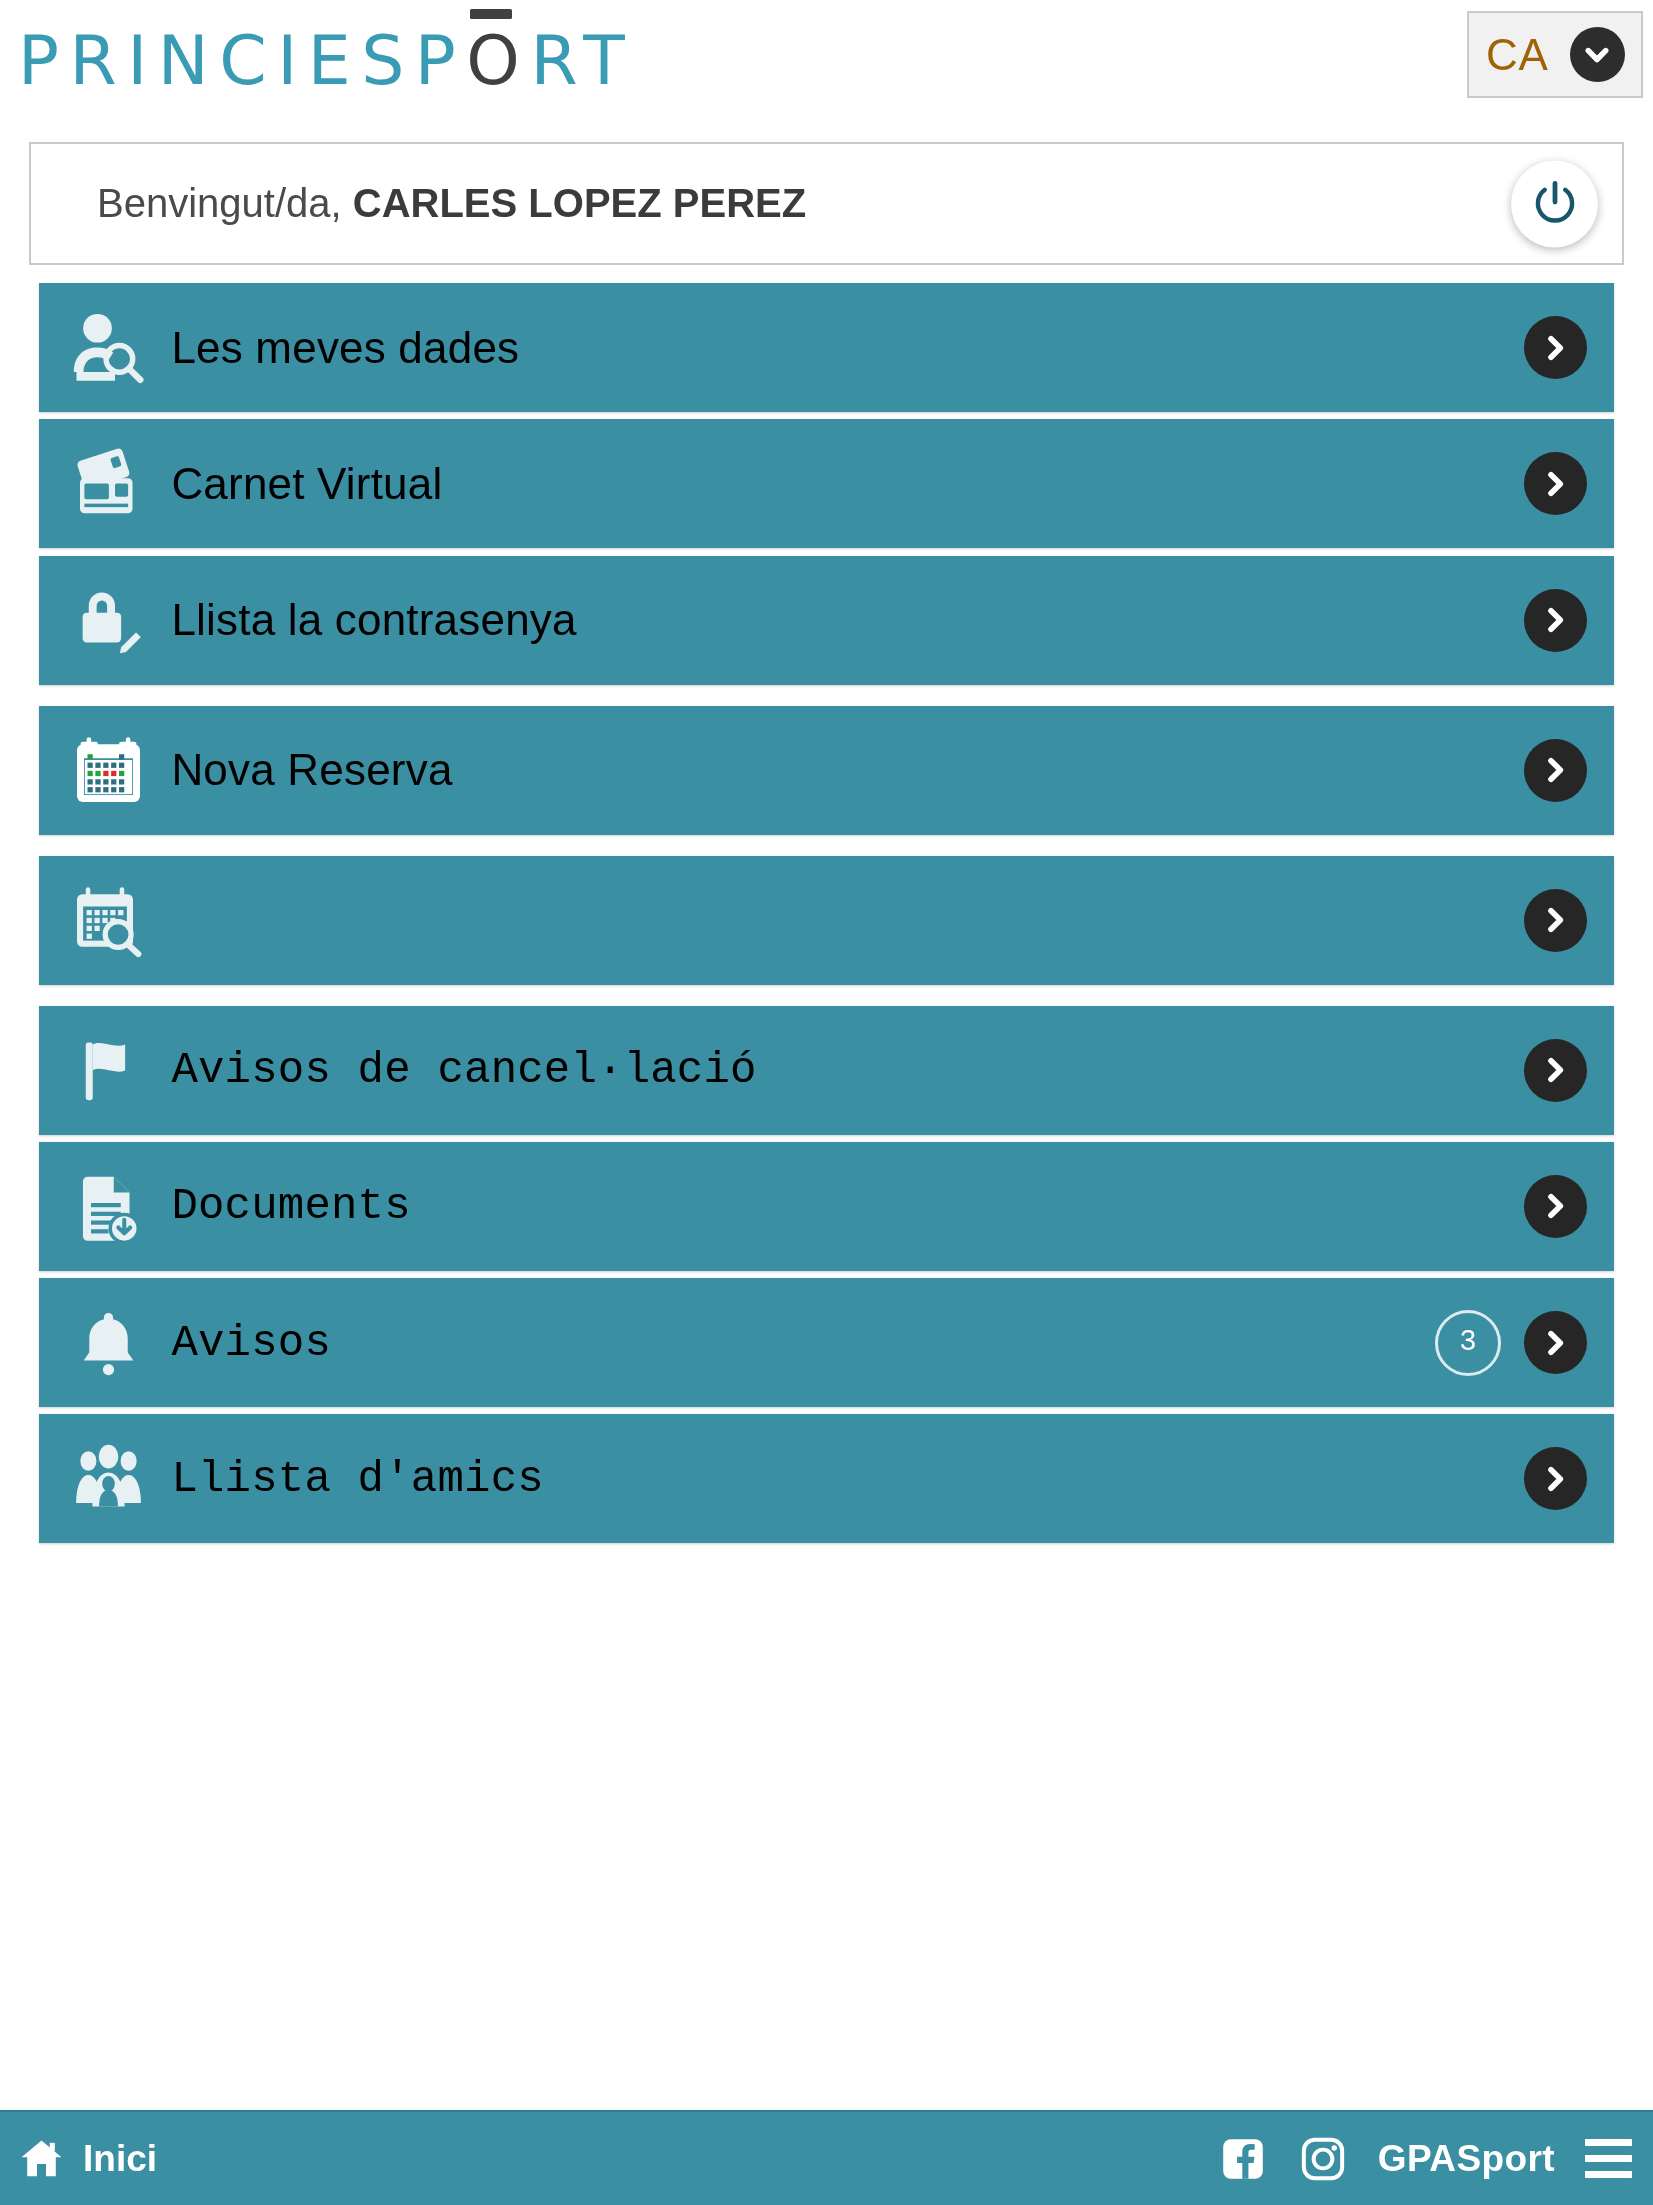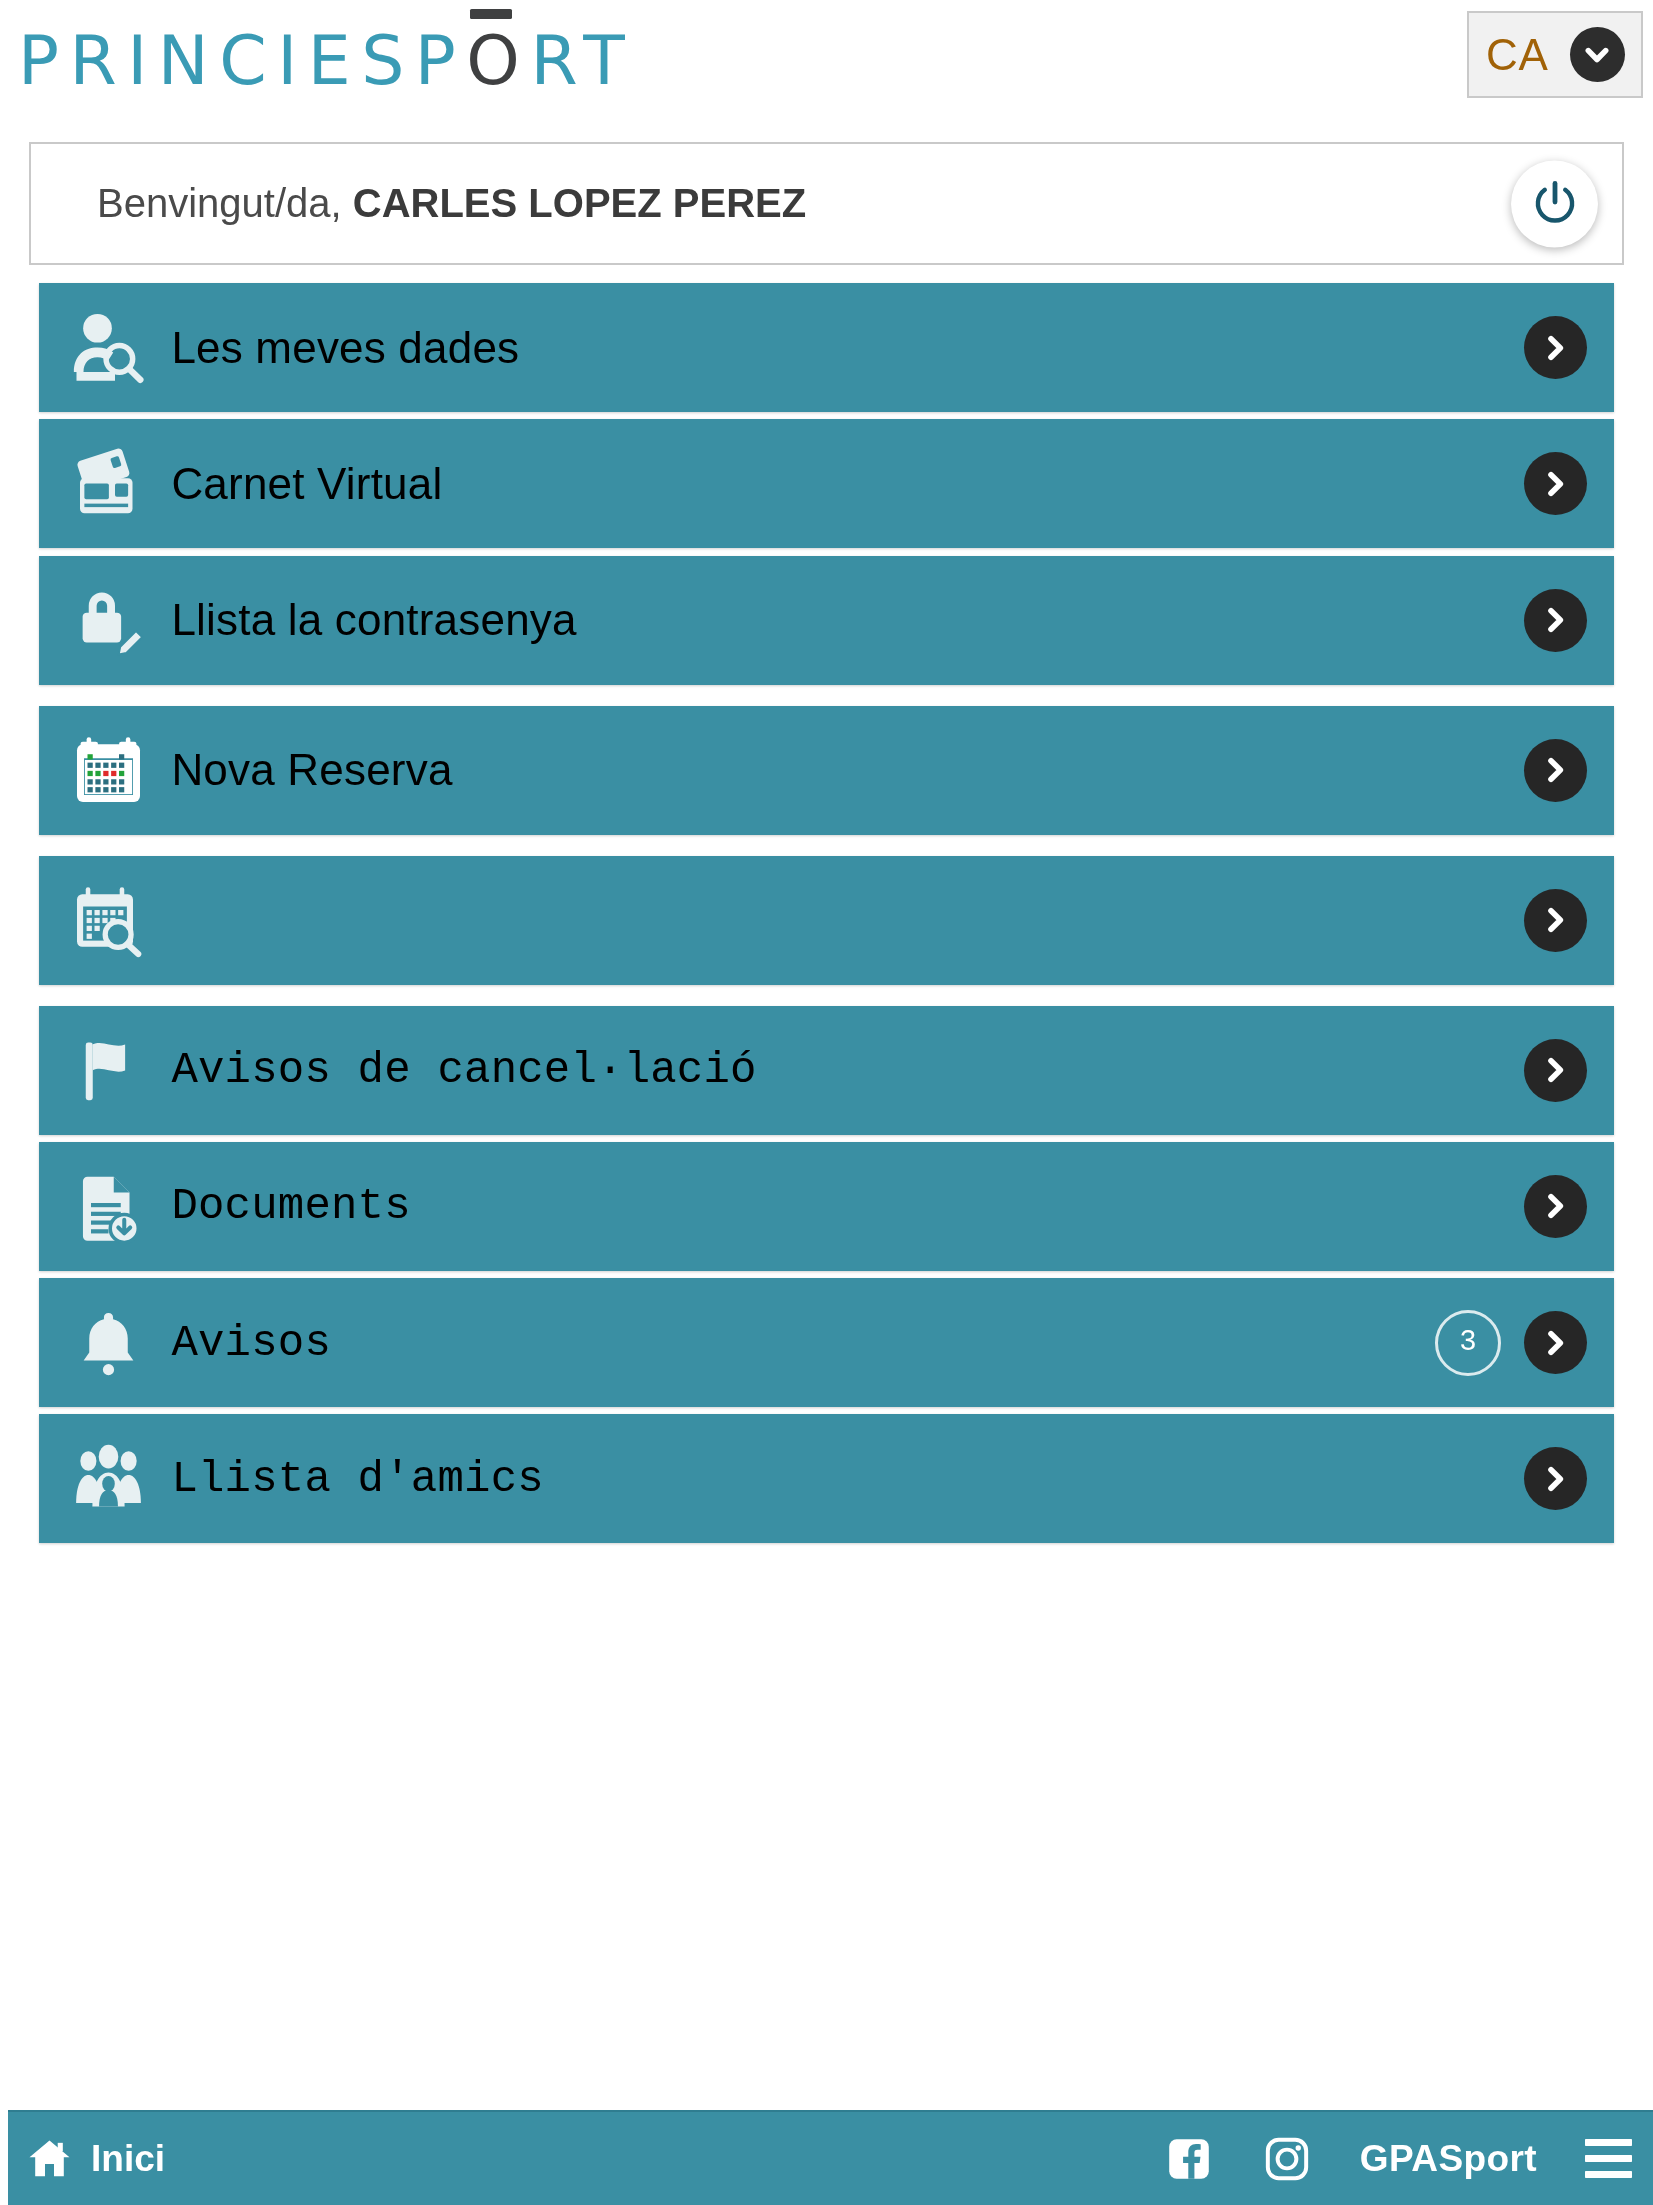--- a/index.html
+++ b/index.html
@@ -188,37 +188,36 @@
   
   .spacer { flex: 1 1 auto; }
   .footer {
     flex: 0 0 95px;
     height: 95px;
     background: #3a8fa3;
     border-top: 2.4px solid #2f7d90;
     display: flex;
     align-items: center;
     padding: 0 21px 0 18px;
-    margin-left: 8px;
   }
   .f-home {
     display: flex;
     align-items: center;
     gap: 18px;
   }
   .f-home-label {
     font-size: 37px;
     font-weight: bold;
     color: #ffffff;
   }
   .f-right {
     margin-left: auto;
     display: flex;
     align-items: center;
-    gap: 48px;
+    gap: 30px;
   }
   .f-brand {
     font-size: 37px;
     font-weight: bold;
     color: #ffffff;
     letter-spacing: 0.4px;
   }
   .f-icon { display: flex; align-items: center; justify-content: center; }
   .hamburger {
     width: 47px;

